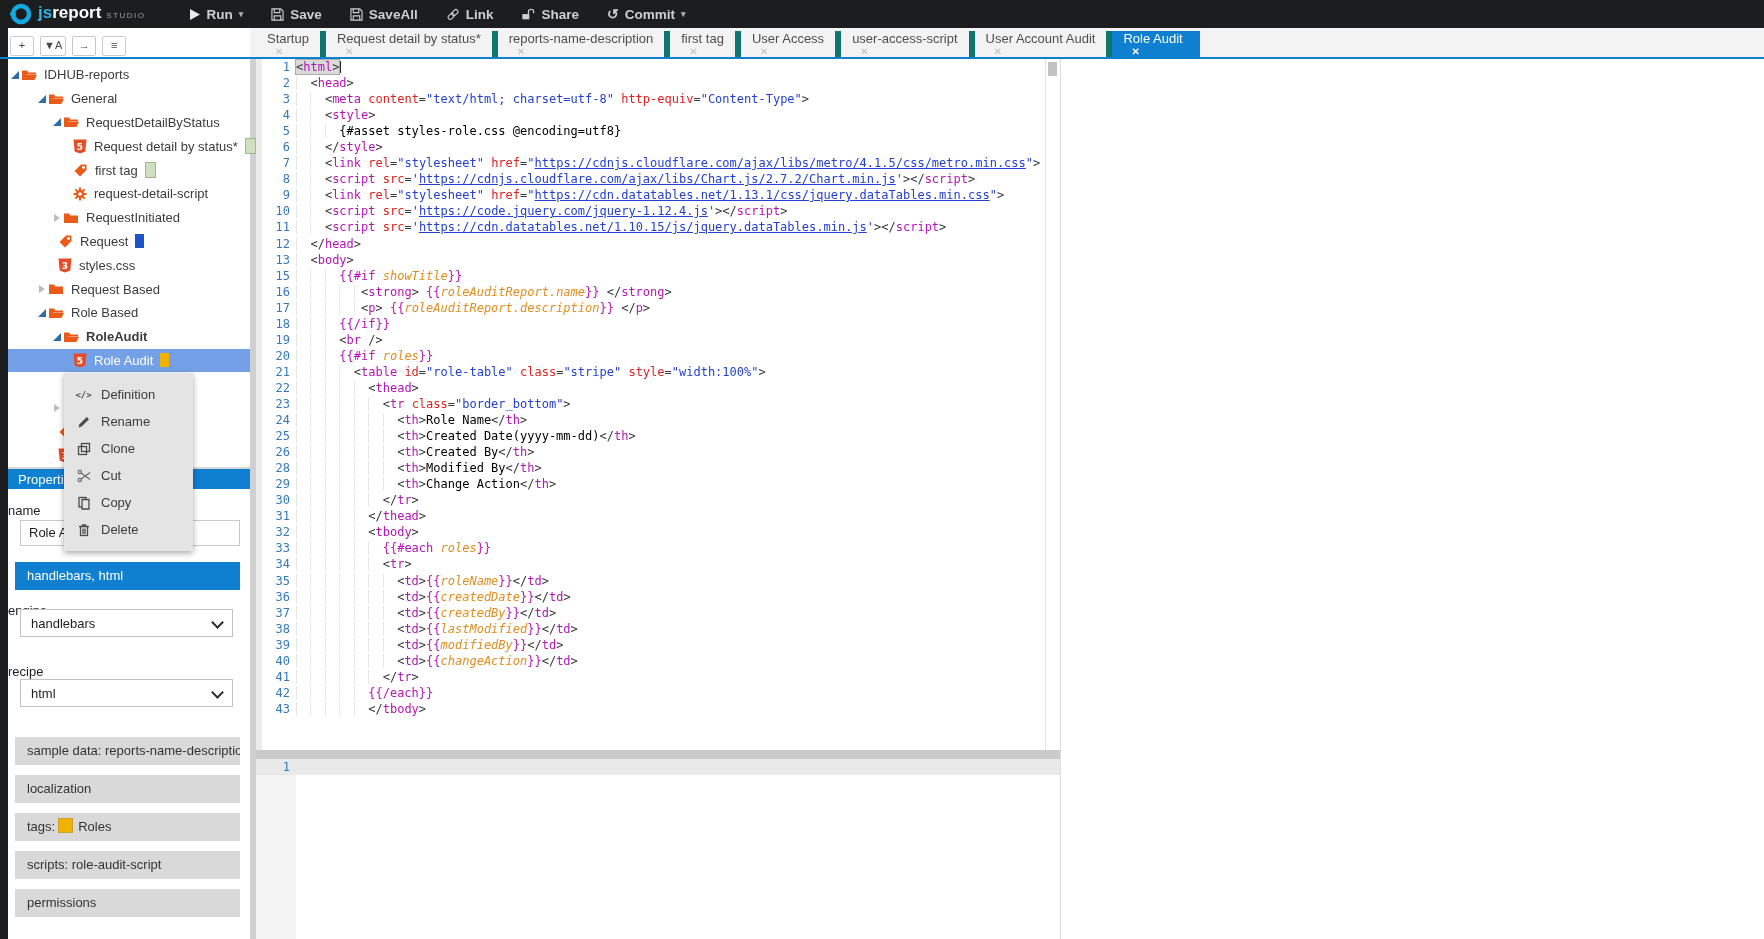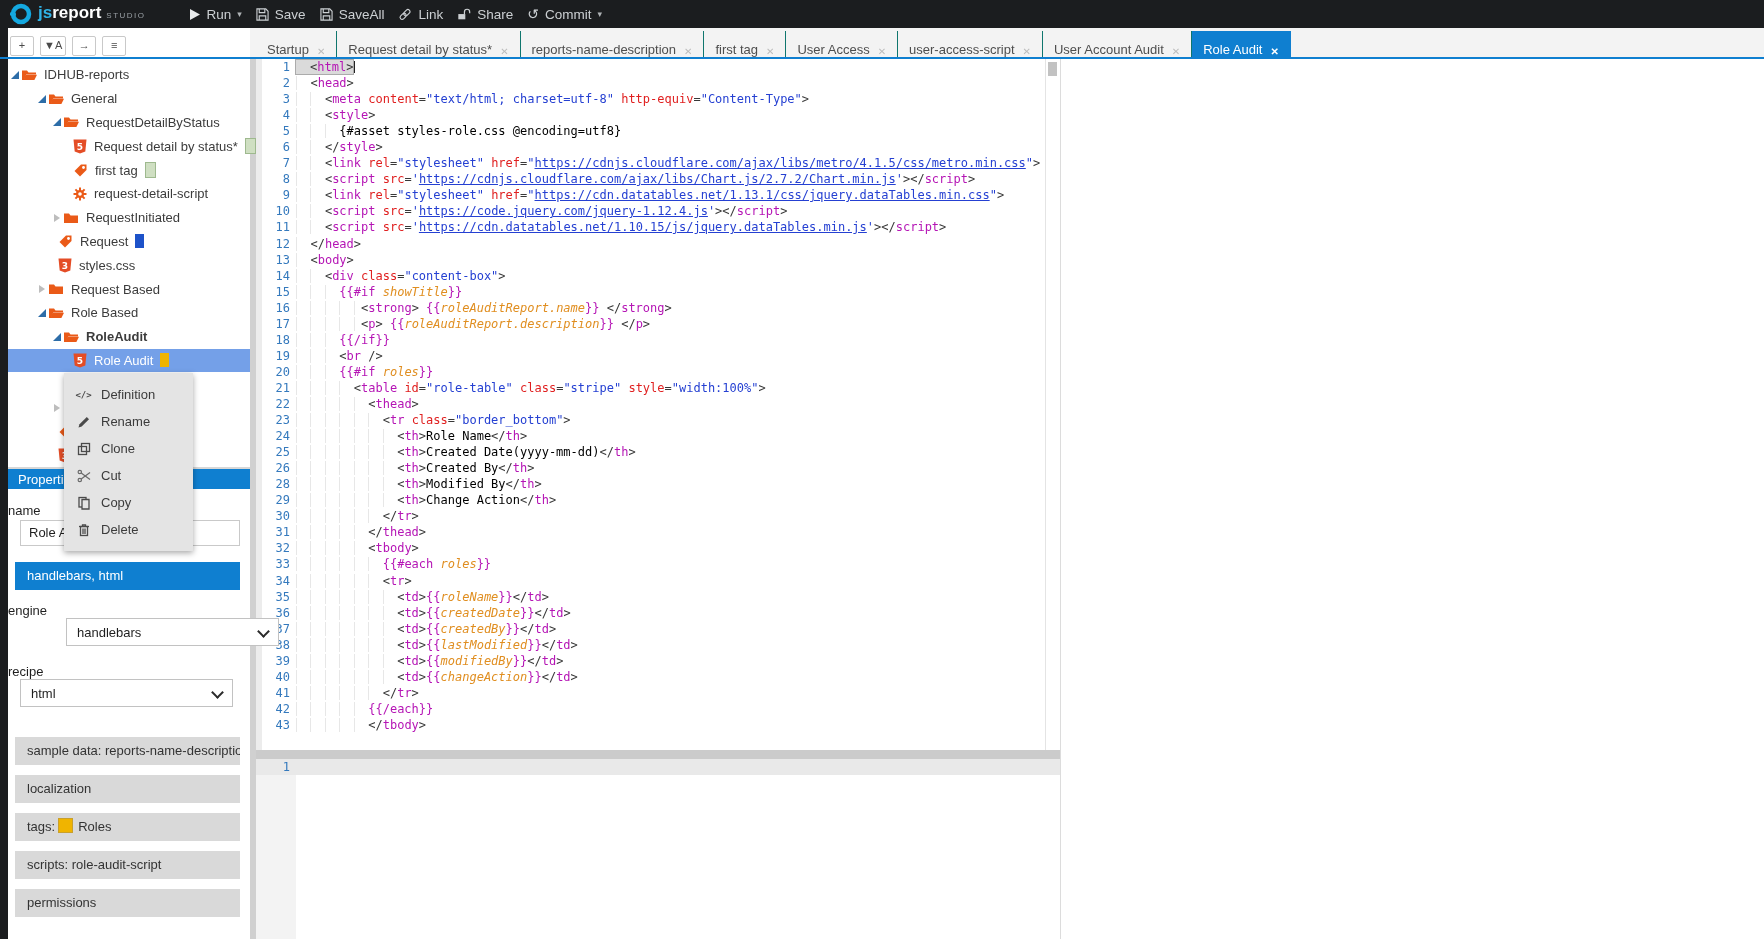--- a/index.html
+++ b/index.html
@@ -6,29 +6,29 @@
   body{width:1764px;height:939px;position:relative;overflow:hidden;background:#fff;
        font-family:"Liberation Sans",sans-serif;}
   
   .topbar{position:absolute;left:0;top:0;width:100%;height:28px;background:#1b1d1f;
           display:flex;align-items:center;color:#ccd0d3;z-index:6;}
   .logo{display:flex;align-items:baseline;margin-left:10px;}
   .logo-ic{align-self:center;margin-right:6px;display:inline-flex;}
   .logo-js{color:#2fb3e8;font-size:17px;font-weight:bold;}
   .logo-report{color:#fff;font-size:17px;font-weight:bold;}
   .logo-studio{color:#9aa0a5;font-size:8px;letter-spacing:1.5px;margin-left:5px;}
-  .tb-nav{display:flex;margin-left:42px;gap:14px;}
+  .tb-nav{display:flex;margin-left:42px;gap:28px;font-weight:bold;}
   .tb-item{display:flex;align-items:center;gap:6px;font-size:13.5px;color:#ccd0d3;cursor:pointer;}
   .tb-item .car{font-size:9px;color:#aeb2b5;}
   .tb-ic{display:inline-flex;}
   
   .tabbar{position:absolute;left:250px;right:0;top:28px;height:29px;background:#f3f3f3;
           display:flex;align-items:flex-end;padding-left:6px;z-index:4;}
-  .tab{height:26px;display:flex;align-items:flex-end;padding:0 11px;font-size:13px;color:#4e4e4e;
-       border-right:1px solid #0f766e;cursor:pointer;white-space:nowrap;}
+  .tab{height:26px;display:flex;align-items:flex-start;padding:0 11px;font-size:13px;color:#4e4e4e;
+       border-right:6px solid #0f766e;cursor:pointer;white-space:nowrap;flex-direction:column;}
   .tab .x{margin-left:8px;font-size:10px;color:#bcbcbc;}
   .tab.active{background:#0f7fd0;color:#fff;border-right-color:#0f7fd0;}
   .tab.active .x{color:#fff;font-weight:bold;}
   .accent-line{position:absolute;left:0;top:57px;width:100%;height:2px;background:#0f7fd0;z-index:5;}
   
   .dark-strip{position:absolute;left:0;top:28px;width:8px;bottom:0;background:#1b1d1f;z-index:3;}
   .sidebar{position:absolute;left:8px;top:28px;width:242px;bottom:0;background:#fff;z-index:3;}
   .side-toolbar{position:absolute;left:2px;top:8px;display:flex;gap:6px;}
   .stb{height:18px;min-width:16px;padding:0 3px;border:1px solid #c9c9c9;border-radius:2px;
        background:#fff;color:#4a4a4a;font-size:11px;line-height:17px;text-align:center;cursor:pointer;}
@@ -65,21 +65,21 @@
   .v-split{position:absolute;left:250px;top:59px;width:6px;bottom:0;background:#d0d0d0;z-index:2;}
   .editor{position:absolute;left:256px;top:59px;width:804px;bottom:0;background:#fff;z-index:1;}
   .glyph-margin{position:absolute;left:0;top:0;width:6px;height:691px;background:#ececec;}
   .code-area{position:absolute;left:0;top:0;width:100%;height:691px;overflow:hidden;}
   .cl{position:relative;height:16.05px;white-space:pre;font:12px/16.05px "DejaVu Sans Mono",monospace;padding-left:40px;}
   .cl .num{position:absolute;left:0;top:0;width:34px;text-align:right;color:#3479bd;}
   .ind{background-image:repeating-linear-gradient(to right,#e7e7e7 0 1px,transparent 1px 14.45px);}
   .tk-pl{color:#383838;}.tk-tg{color:#b515b5;}.tk-at{color:#e02020;}
   .tk-st{color:#2540d2;}.tk-ln{color:#2540d2;text-decoration:underline;}
   .tk-hb{color:#b515b5;}.tk-hv{color:#e08e20;font-style:italic;}.tk-tx{color:#000;}
-  .bxw{background:#dadada;outline:1px solid #ababab;padding-left:14px;}
+  .bxw{background:#dadada;outline:1px solid #ababab;}
   .cur{display:inline-block;width:1.5px;height:12px;background:#222;vertical-align:-2px;}
   .pane-border{position:absolute;left:789px;top:0;bottom:0;width:1px;background:#e4e4e4;}
   .vscroll-thumb{position:absolute;right:3px;top:3px;width:9px;height:14px;background:#c2c2c2;cursor:pointer;}
   .h-split{position:absolute;left:0;top:691px;width:100%;height:9px;background:#cbcbcb;cursor:row-resize;}
   .bottom-pane{position:absolute;left:0;top:700px;width:100%;bottom:0;background:#fff;}
   .bp-gutter{position:absolute;left:0;top:0;width:40px;height:100%;background:#f3f3f3;}
   .bp-line{position:absolute;left:0;top:0;width:100%;height:16px;background:#e9e9e9;
            font:12px/16px "DejaVu Sans Mono",monospace;}
   .bp-line .num{position:absolute;left:0;top:0;width:34px;text-align:right;color:#3479bd;}
   .right-border{position:absolute;left:1060px;top:59px;bottom:0;width:1px;background:#dcdcdc;}
@@ -405,21 +405,21 @@
         <span></span>
       </div>
     </div>
 
   <div class="properties">
     <div class="props-header">Properties</div>
     <div class="plabel" style="top:36px;">name</div>
     <div class="pinput" style="top:53px;">Role Audit</div>
     <div class="type-bar">handlebars, html</div>
     <div class="plabel" style="top:136px;">engine</div>
-    <div class="pselect" style="top:151px;margin-left:46px;">
+    <div class="pselect" style="top:142px;">
       <span>handlebars</span>
       <span class="sel-caret"></span>
     </div>
     <div class="plabel" style="top:197px;">recipe</div>
     <div class="pselect" style="top:212px;">
       <span>html</span>
       <span class="sel-caret"></span>
     </div>
     <div id="propSections">
         <div class="psection" style="top: 270px;"><span>sample data: reports-name-description</span></div>
@@ -441,21 +441,20 @@
       <div class="cl"><span class="num">4</span><span class="ind">    </span><span class="tk-pl">&lt;</span><span class="tk-tg">style</span><span class="tk-pl">&gt;</span></div>
       <div class="cl"><span class="num">5</span><span class="ind">      </span><span class="tk-tx">{#asset styles-role.css @encoding=utf8}</span></div>
       <div class="cl"><span class="num">6</span><span class="ind">    </span><span class="tk-pl">&lt;/</span><span class="tk-tg">style</span><span class="tk-pl">&gt;</span></div>
       <div class="cl"><span class="num">7</span><span class="ind">    </span><span class="tk-pl">&lt;</span><span class="tk-tg">link</span><span class="tk-pl"> </span><span class="tk-at">rel</span><span class="tk-pl">=</span><span class="tk-st">"stylesheet"</span><span class="tk-pl"> </span><span class="tk-at">href</span><span class="tk-pl">=</span><span class="tk-st">"</span><span class="tk-ln">https://cdnjs.cloudflare.com/ajax/libs/metro/4.1.5/css/metro.min.css</span><span class="tk-st">"</span><span class="tk-pl">&gt;</span></div>
       <div class="cl"><span class="num">8</span><span class="ind">    </span><span class="tk-pl">&lt;</span><span class="tk-tg">script</span><span class="tk-pl"> </span><span class="tk-at">src</span><span class="tk-pl">=</span><span class="tk-st">'</span><span class="tk-ln">https://cdnjs.cloudflare.com/ajax/libs/Chart.js/2.7.2/Chart.min.js</span><span class="tk-st">'</span><span class="tk-pl">&gt;&lt;/</span><span class="tk-tg">script</span><span class="tk-pl">&gt;</span></div>
       <div class="cl"><span class="num">9</span><span class="ind">    </span><span class="tk-pl">&lt;</span><span class="tk-tg">link</span><span class="tk-pl"> </span><span class="tk-at">rel</span><span class="tk-pl">=</span><span class="tk-st">"stylesheet"</span><span class="tk-pl"> </span><span class="tk-at">href</span><span class="tk-pl">=</span><span class="tk-st">"</span><span class="tk-ln">https://cdn.datatables.net/1.13.1/css/jquery.dataTables.min.css</span><span class="tk-st">"</span><span class="tk-pl">&gt;</span></div>
       <div class="cl"><span class="num">10</span><span class="ind">    </span><span class="tk-pl">&lt;</span><span class="tk-tg">script</span><span class="tk-pl"> </span><span class="tk-at">src</span><span class="tk-pl">=</span><span class="tk-st">'</span><span class="tk-ln">https://code.jquery.com/jquery-1.12.4.js</span><span class="tk-st">'</span><span class="tk-pl">&gt;&lt;/</span><span class="tk-tg">script</span><span class="tk-pl">&gt;</span></div>
       <div class="cl"><span class="num">11</span><span class="ind">    </span><span class="tk-pl">&lt;</span><span class="tk-tg">script</span><span class="tk-pl"> </span><span class="tk-at">src</span><span class="tk-pl">=</span><span class="tk-st">'</span><span class="tk-ln">https://cdn.datatables.net/1.10.15/js/jquery.dataTables.min.js</span><span class="tk-st">'</span><span class="tk-pl">&gt;&lt;/</span><span class="tk-tg">script</span><span class="tk-pl">&gt;</span></div>
       <div class="cl"><span class="num">12</span><span class="ind">  </span><span class="tk-pl">&lt;/</span><span class="tk-tg">head</span><span class="tk-pl">&gt;</span></div>
       <div class="cl"><span class="num">13</span><span class="ind">  </span><span class="tk-pl">&lt;</span><span class="tk-tg">body</span><span class="tk-pl">&gt;</span></div>
-      <div class="cl"><span class="num">14</span><span class="ind">    </span><span class="tk-pl">&lt;</span><span class="tk-tg">div</span><span class="tk-pl"> </span><span class="tk-at">class</span><span class="tk-pl">=</span><span class="tk-st">"content-box"</span><span class="tk-pl">&gt;</span></div>
       <div class="cl"><span class="num">15</span><span class="ind">      </span><span class="tk-hb">{{#if </span><span class="tk-hv">showTitle</span><span class="tk-hb">}}</span></div>
       <div class="cl"><span class="num">16</span><span class="ind">         </span><span class="tk-pl">&lt;</span><span class="tk-tg">strong</span><span class="tk-pl">&gt; </span><span class="tk-hb">{{</span><span class="tk-hv">roleAuditReport.name</span><span class="tk-hb">}}</span><span class="tk-pl"> &lt;/</span><span class="tk-tg">strong</span><span class="tk-pl">&gt;</span></div>
       <div class="cl"><span class="num">17</span><span class="ind">         </span><span class="tk-pl">&lt;</span><span class="tk-tg">p</span><span class="tk-pl">&gt; </span><span class="tk-hb">{{</span><span class="tk-hv">roleAuditReport.description</span><span class="tk-hb">}}</span><span class="tk-pl"> &lt;/</span><span class="tk-tg">p</span><span class="tk-pl">&gt;</span></div>
       <div class="cl"><span class="num">18</span><span class="ind">      </span><span class="tk-hb">{{/if}}</span></div>
       <div class="cl"><span class="num">19</span><span class="ind">      </span><span class="tk-pl">&lt;</span><span class="tk-tg">br</span><span class="tk-pl"> /&gt;</span></div>
       <div class="cl"><span class="num">20</span><span class="ind">      </span><span class="tk-hb">{{#if </span><span class="tk-hv">roles</span><span class="tk-hb">}}</span></div>
       <div class="cl"><span class="num">21</span><span class="ind">        </span><span class="tk-pl">&lt;</span><span class="tk-tg">table</span><span class="tk-pl"> </span><span class="tk-at">id</span><span class="tk-pl">=</span><span class="tk-st">"role-table"</span><span class="tk-pl"> </span><span class="tk-at">class</span><span class="tk-pl">=</span><span class="tk-st">"stripe"</span><span class="tk-pl"> </span><span class="tk-at">style</span><span class="tk-pl">=</span><span class="tk-st">"width:100%"</span><span class="tk-pl">&gt;</span></div>
       <div class="cl"><span class="num">22</span><span class="ind">          </span><span class="tk-pl">&lt;</span><span class="tk-tg">thead</span><span class="tk-pl">&gt;</span></div>
       <div class="cl"><span class="num">23</span><span class="ind">            </span><span class="tk-pl">&lt;</span><span class="tk-tg">tr</span><span class="tk-pl"> </span><span class="tk-at">class</span><span class="tk-pl">=</span><span class="tk-st">"border_bottom"</span><span class="tk-pl">&gt;</span></div>
       <div class="cl"><span class="num">24</span><span class="ind">              </span><span class="tk-pl">&lt;</span><span class="tk-tg">th</span><span class="tk-pl">&gt;</span><span class="tk-tx">Role Name</span><span class="tk-pl">&lt;/</span><span class="tk-tg">th</span><span class="tk-pl">&gt;</span></div>

